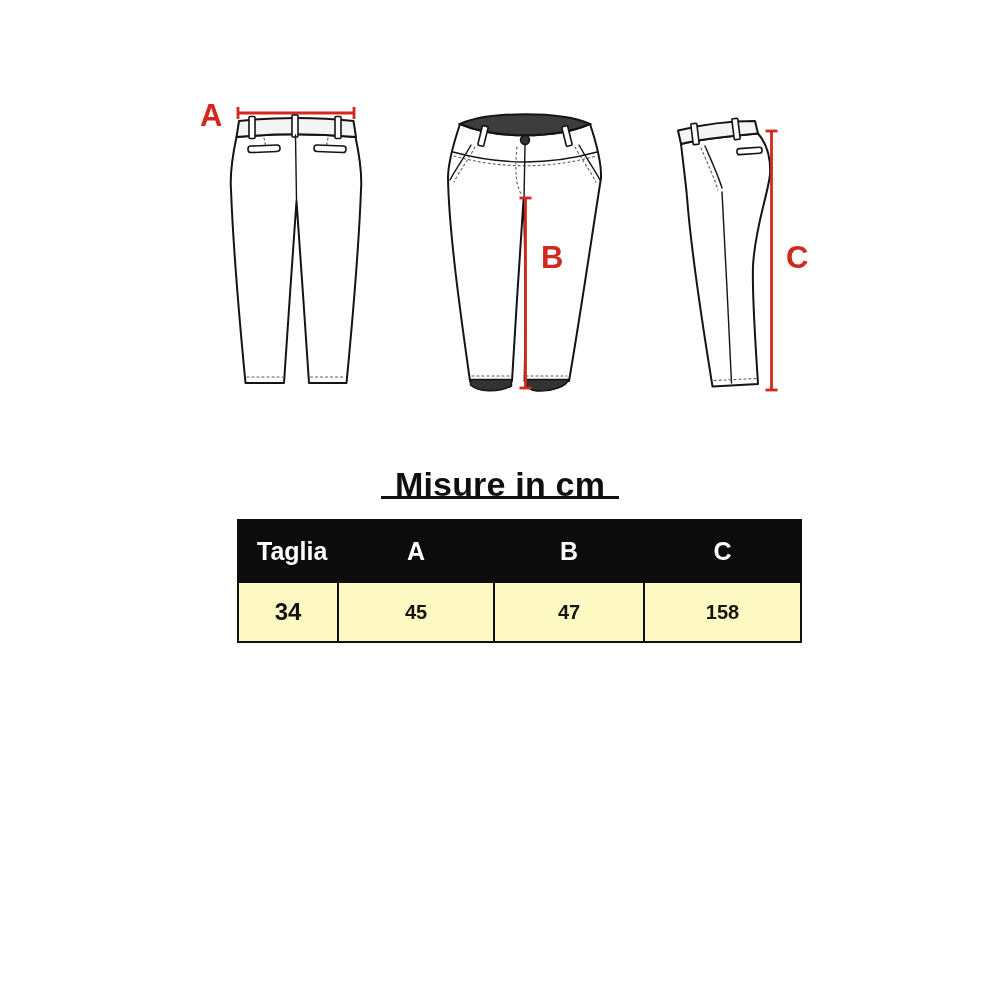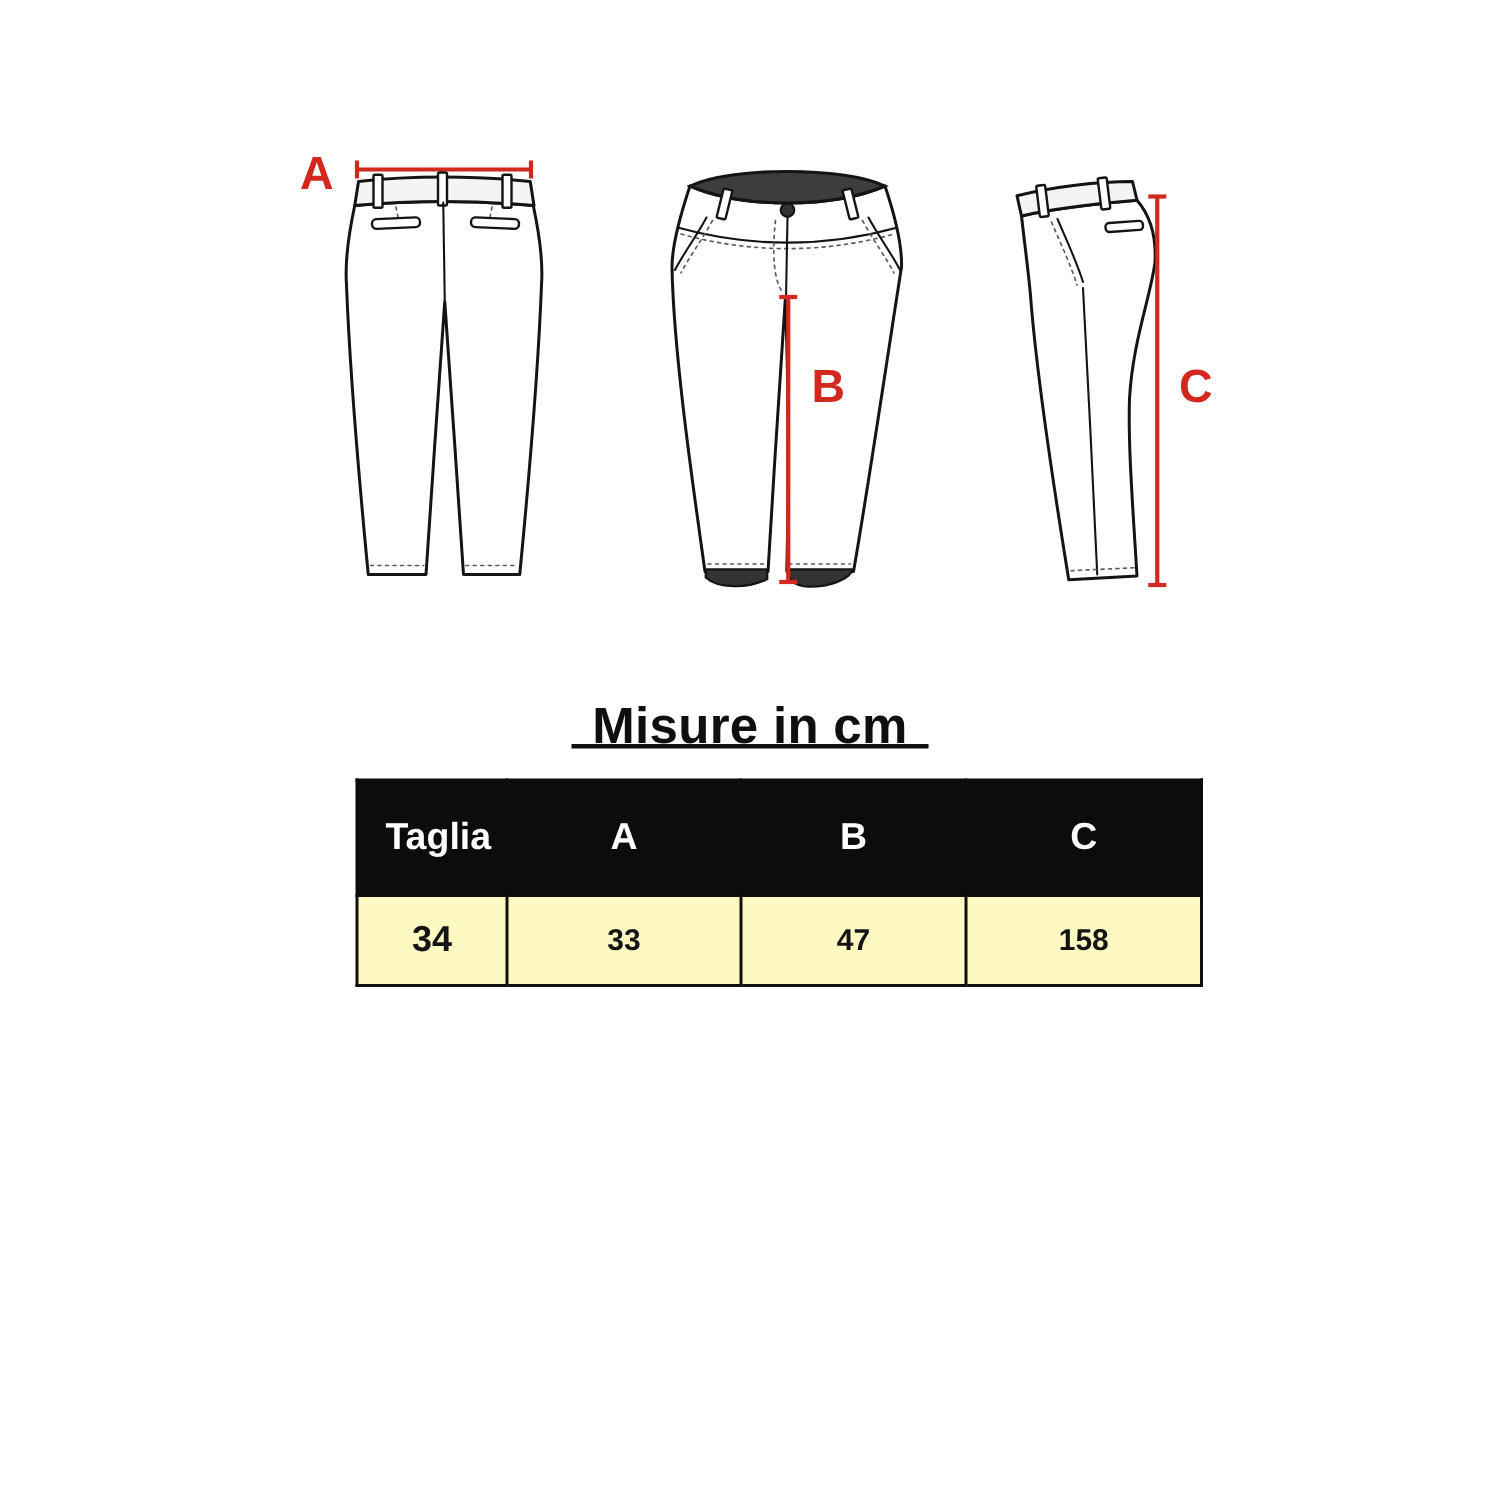--- a/index.html
+++ b/index.html
@@ -45,21 +45,21 @@
   table.size-table{
     position:absolute;top:519px;left:237px;width:563px;
     border-collapse:collapse;table-layout:fixed;
     border:2px solid #101010;
   }
   .size-table col.c-taglia{width:100px;}
   .size-table col.c-a{width:156px;}
   .size-table col.c-b{width:150px;}
   .size-table col.c-c{width:157px;}
   .size-table thead th{
-    background:#0c0c0c;color:#ffffff;height:77px;border:2px solid #0c0c0c;
+    background:#0c0c0c;color:#ffffff;height:62px;border:2px solid #0c0c0c;
     font-weight:800;vertical-align:middle;
   }
   .size-table th.h-taglia{text-align:left;padding-left:18px;font-size:25px;}
   .size-table th.h-letter{text-align:center;font-size:25px;}
   .size-table tbody td{
     background:#fef9c3;color:#141414;height:60px;border:2px solid #101010;
     text-align:center;vertical-align:middle;font-weight:800;font-size:20px;
   }
   .size-table td.d-size{font-size:24px;}
 </style>
@@ -153,20 +153,20 @@
       <tr>
         <th class="h-taglia">Taglia</th>
         <th class="h-letter">A</th>
         <th class="h-letter">B</th>
         <th class="h-letter">C</th>
       </tr>
     </thead>
     <tbody>
       <tr>
         <td class="d-size">34</td>
-        <td>33</td>
+        <td>45</td>
         <td>47</td>
         <td>158</td>
       </tr>
     </tbody>
   </table>
 
 </div>
 
 </body></html>

